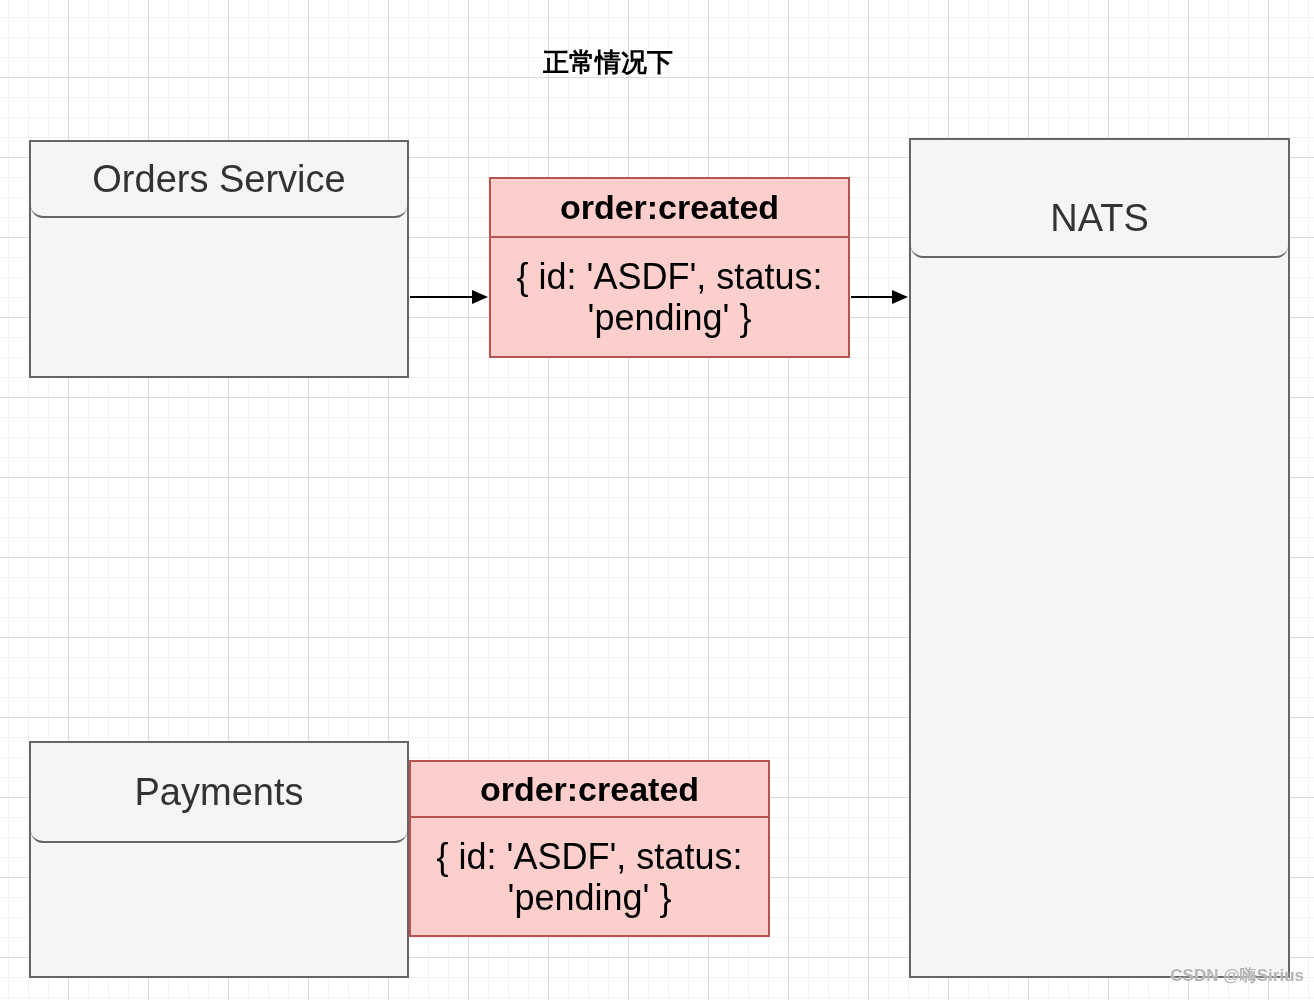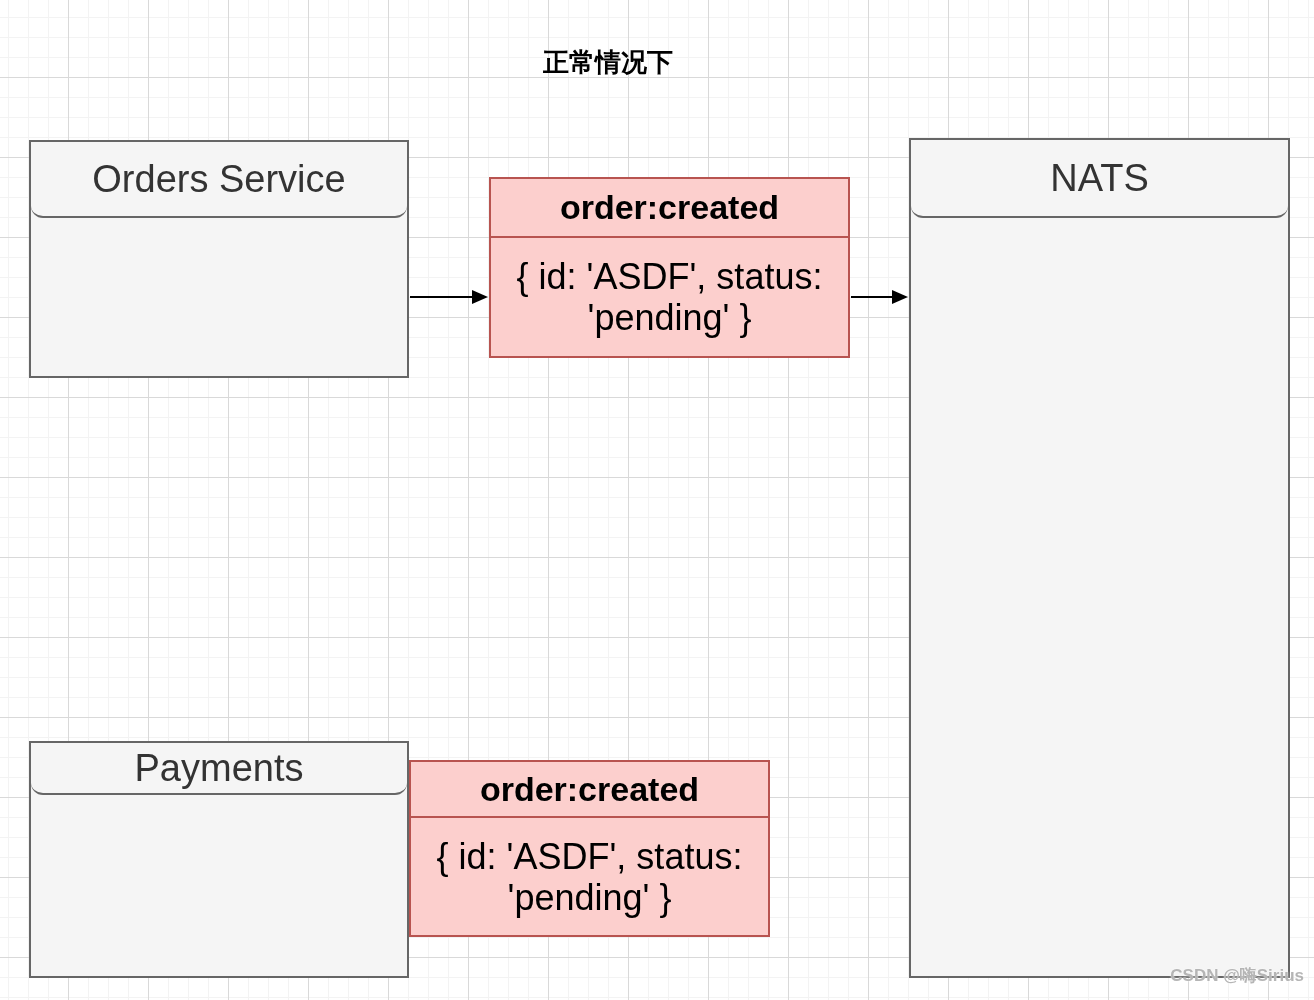--- a/index.html
+++ b/index.html
@@ -151,26 +151,26 @@
     <div class="event-header" style="height:59px;">order:created</div>
     <div class="event-body">{ id: 'ASDF', status: 'pending' }</div>
   </div>
 
   <div class="arrow" style="left:851px; top:289px; width:57px;">
     <div class="arrow-line"></div>
     <div class="arrow-head"></div>
   </div>
 
   <div class="node" style="left:909px; top:138px; width:381px; height:840px;">
-    <div class="node-header" style="height:78px;">NATS</div>
+    <div class="node-header" style="height:78px;margin-top:40px;">NATS</div>
     <div class="node-body"></div>
   </div>
 
   <div class="node" style="left:29px; top:741px; width:380px; height:237px;">
-    <div class="node-header" style="height:52px;text-align:center;">Payments</div>
+    <div class="node-header" style="height:100px;text-align:center;">Payments</div>
     <div class="node-body"></div>
   </div>
 
   <div class="event" style="left:409px; top:760px; width:361px; height:177px;">
     <div class="event-header" style="height:56px;">order:created</div>
     <div class="event-body">{ id: 'ASDF', status: 'pending' }</div>
   </div>
 
   <div class="watermark">CSDN @嗨Sirius</div>
 

